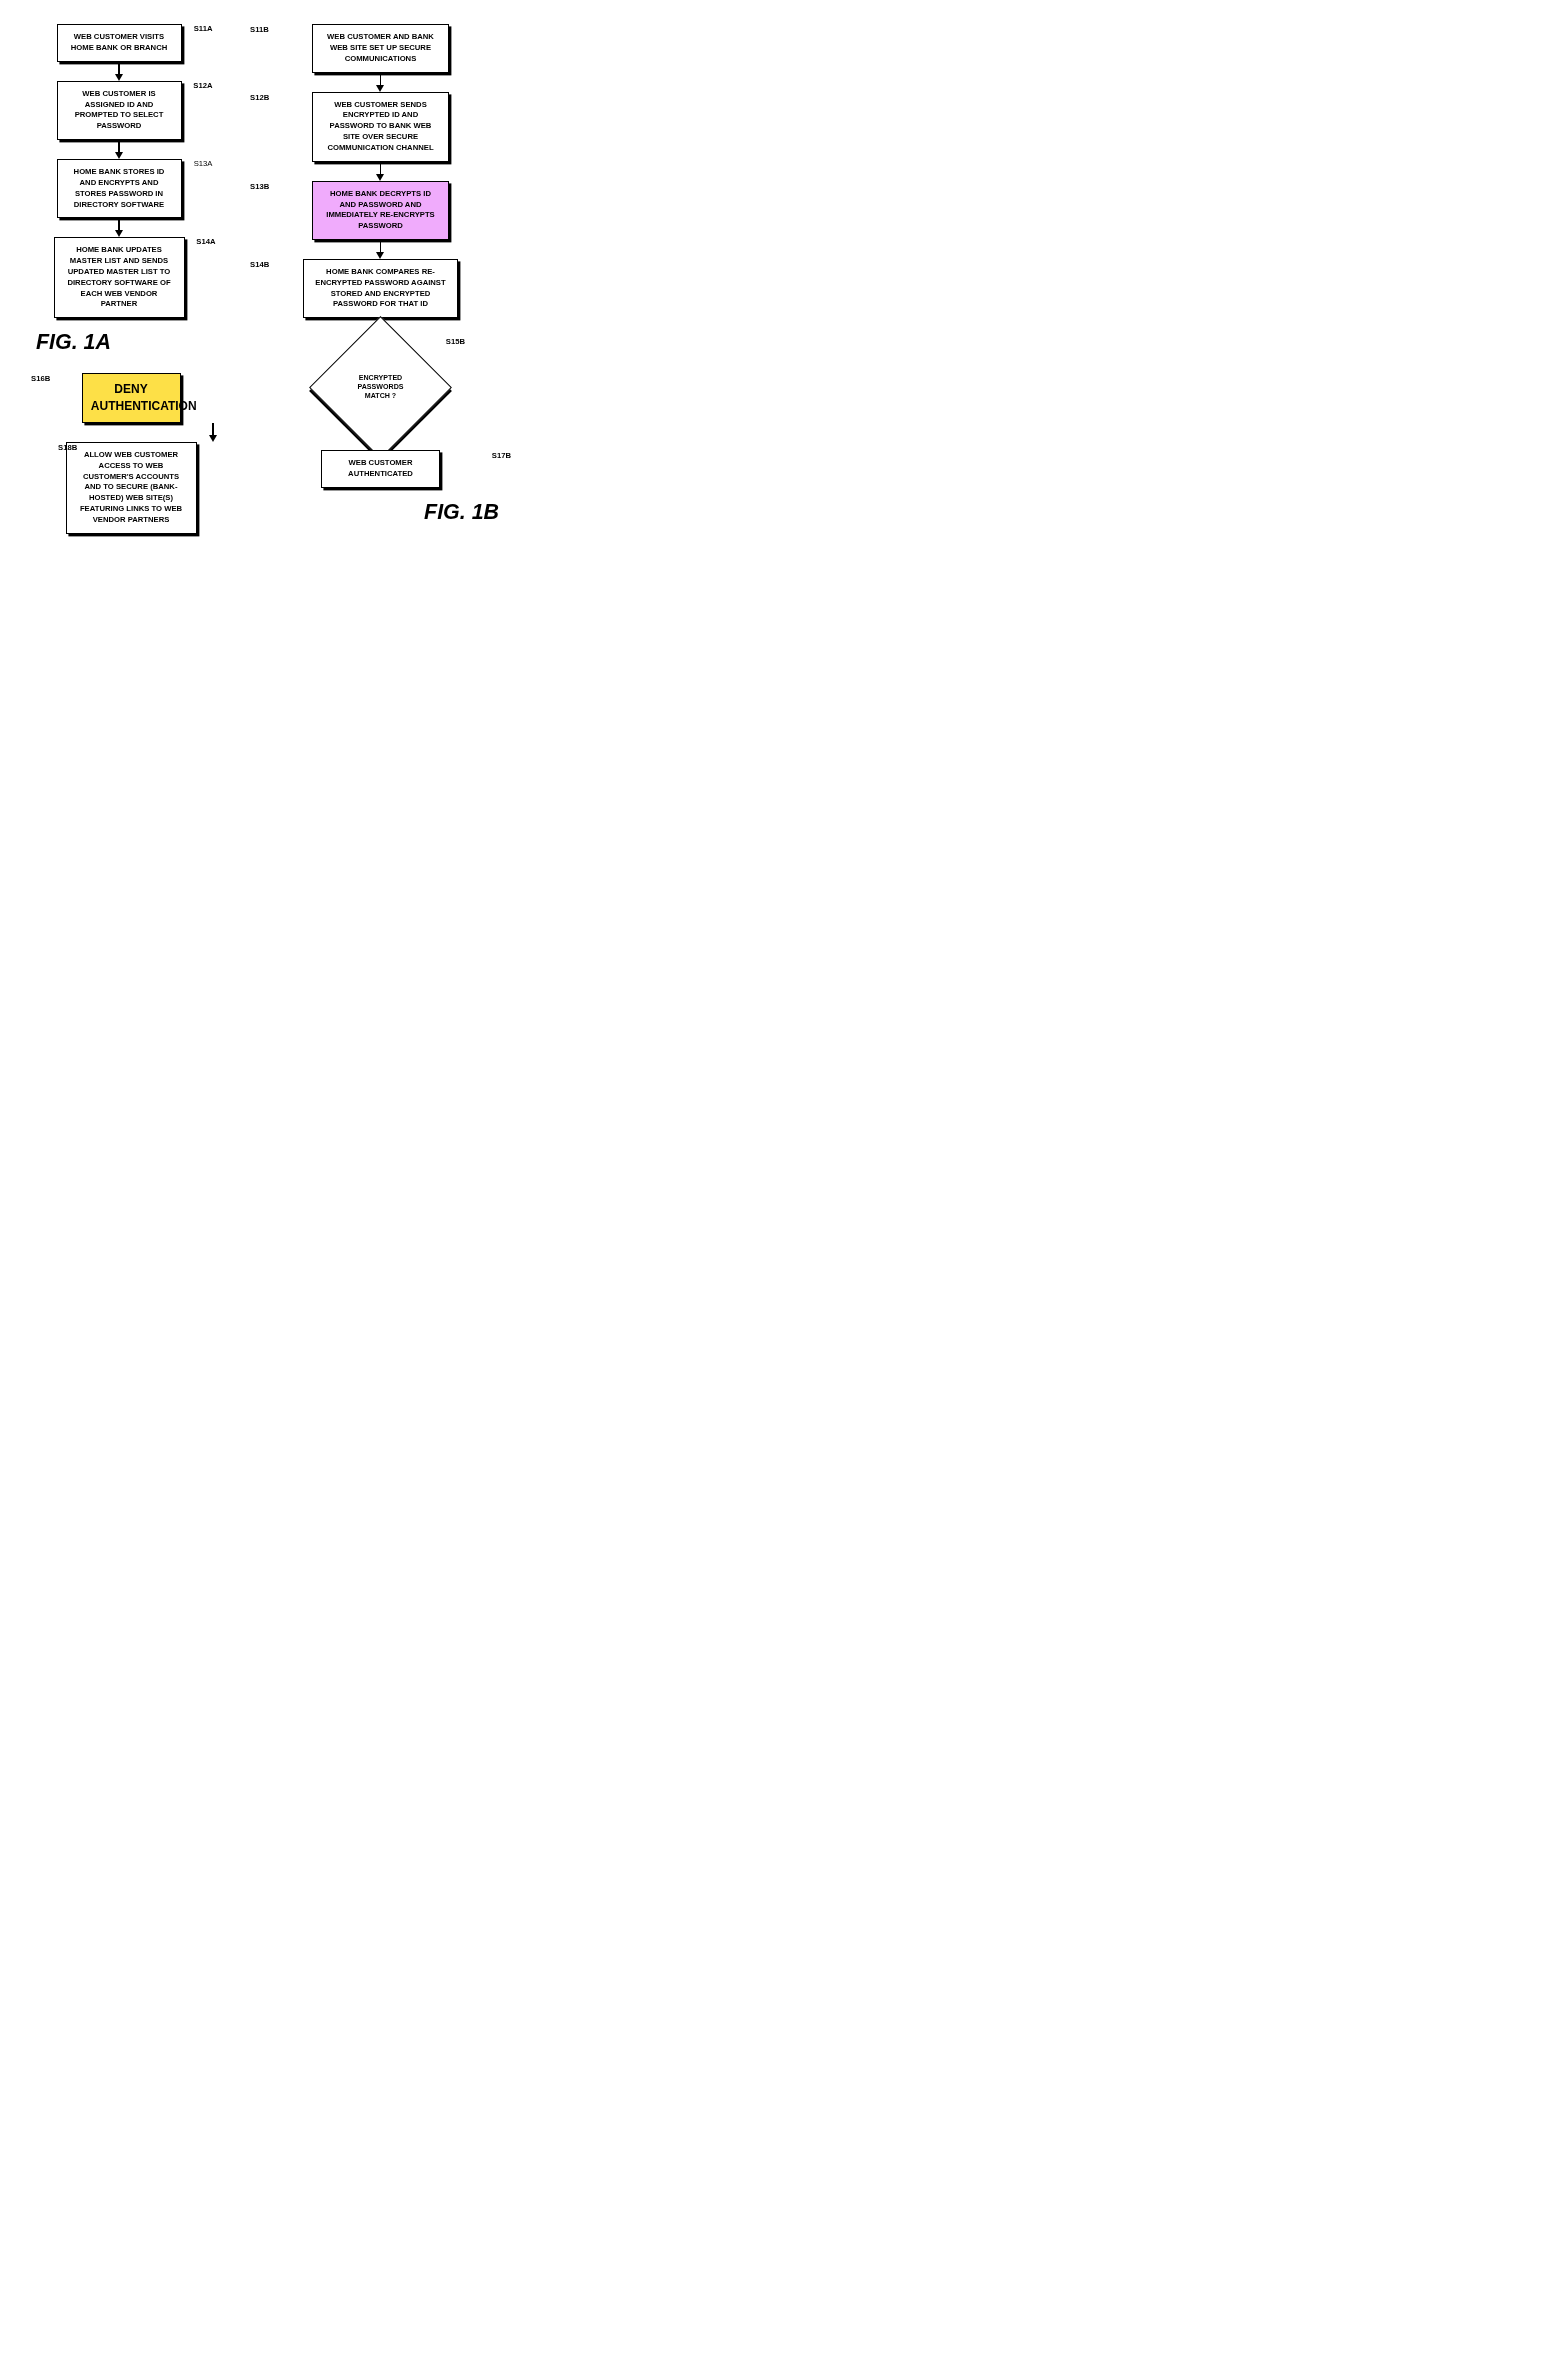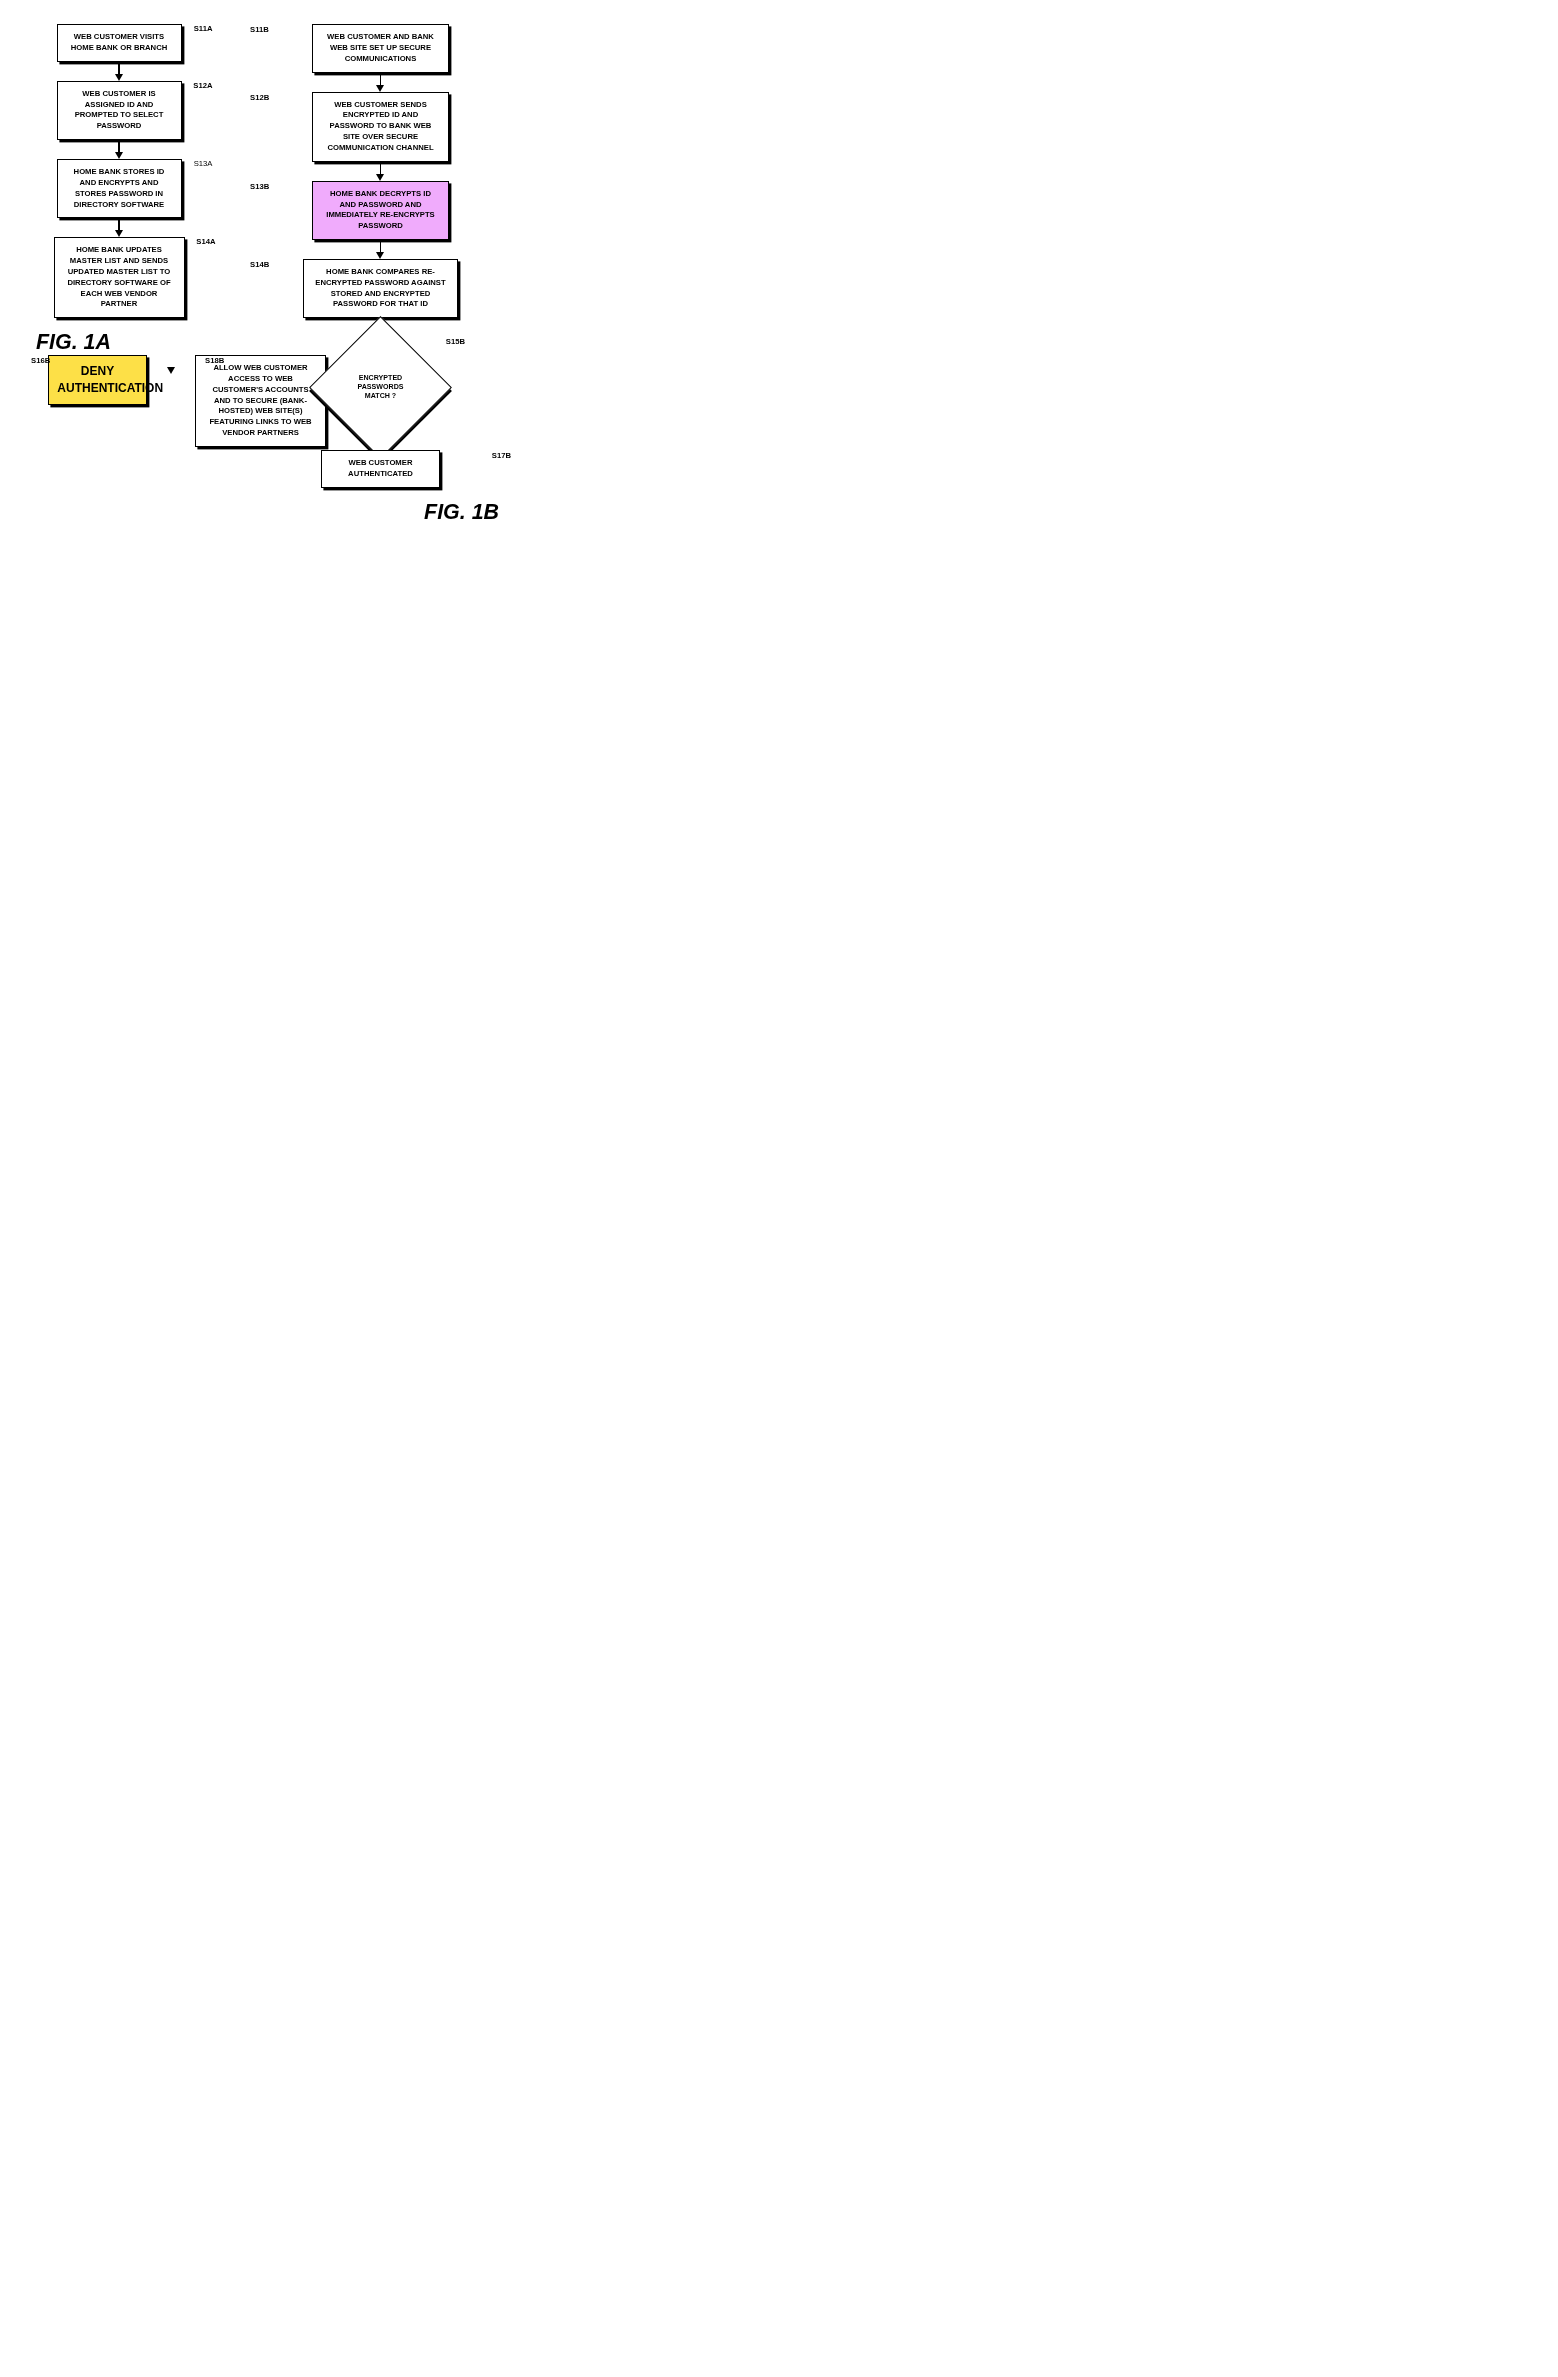--- a/index.html
+++ b/index.html
@@ -59,21 +59,21 @@
       <div style="border:1.8px solid #000; background:#fff; text-align:center; font-weight:bold; font-size:7.7px; line-height:1.4; padding:7.1px 8.3px; width:131px; position:relative; box-shadow:2.4px 2.4px 0 #000;">
         <span>HOME BANK UPDATES MASTER LIST AND SENDS UPDATED MASTER LIST TO DIRECTORY SOFTWARE OF EACH WEB VENDOR PARTNER</span>
         <span style="position:absolute; top:-1.2px; right:-32px; font-weight:bold; font-size:7.7px;">S14A</span>
       </div>
     </div>
 
     <div style="margin-top:12px; align-self:flex-start; margin-left:12px;">
       <span style="font-size:21.4px; font-weight:bold; font-style:italic;">FIG. 1A</span>
     </div>
 
-    <div style="display:flex; flex-direction:row; align-items:flex-start; width:100%;">
+    <div style="margin-top:18px; display:flex; flex-direction:column; align-items:flex-end; width:100%;">
 
       <div style="display:flex; align-items:flex-start; width:100%; justify-content:center; position:relative;">
         <span style="font-weight:bold; font-size:7.7px; position:absolute; top:1.2px; left:7.1px;">S16B</span>
         <div style="border:1.8px solid #000; background:#fde047; text-align:center; font-weight:bold; font-size:12px; line-height:1.4; padding:7.1px 8.3px; width:99px; box-shadow:2.4px 2.4px 0 #000; margin-left:24px;">
           <span>DENY AUTHENTICATION</span>
         </div>
 
       </div>
 
       <div style="width:1.8px; background:#000; height:13px; position:relative; margin-left:24px;">

